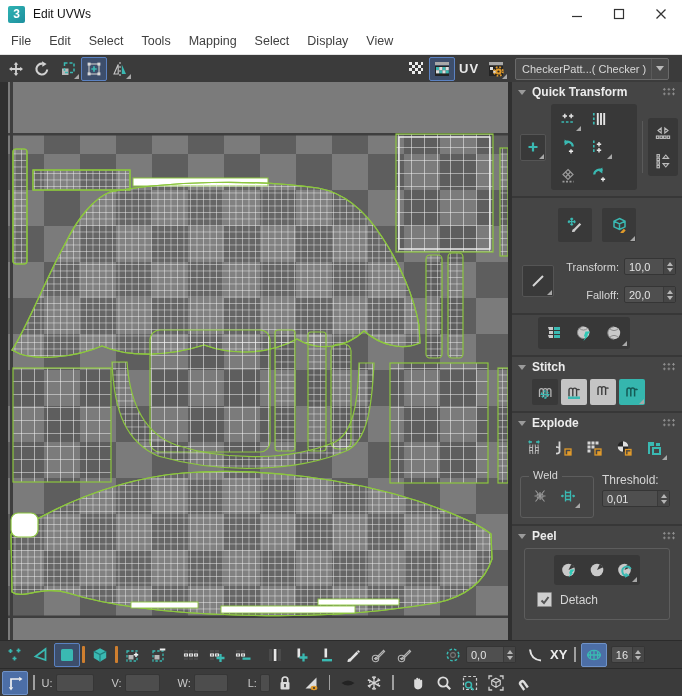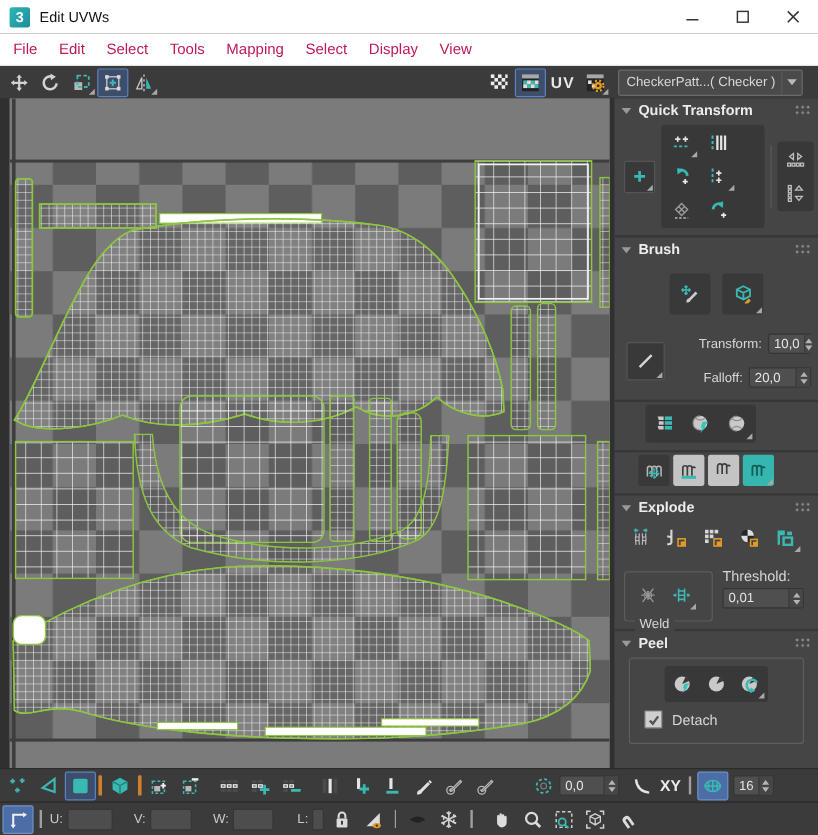--- a/index.html
+++ b/index.html
@@ -5,21 +5,21 @@
   html,body{margin:0;padding:0;background:#222;}
   #app{position:relative;width:682px;height:696px;background:#303030;font-family:"Liberation Sans",sans-serif;overflow:hidden;user-select:none;}
   
   .titlebar{position:absolute;left:0;top:0;width:682px;height:28px;background:#ffffff;display:flex;align-items:center;}
   .applogo{width:17px;height:17px;margin-left:8px;background:linear-gradient(135deg,#2fb3b3,#1d8f9e);color:#fff;font-weight:bold;font-size:12px;display:flex;align-items:center;justify-content:center;border-radius:2px;}
   .wtitle{margin-left:8px;font-size:12px;color:#111;}
   .winbtns{margin-left:auto;display:flex;height:100%;}
   .winbtn{width:42px;height:100%;display:flex;align-items:center;justify-content:center;}
   
   .menubar{position:absolute;left:0;top:28px;width:682px;height:27px;background:#ffffff;display:flex;align-items:center;padding-left:2px;box-sizing:border-box;border-bottom:1px solid #e3e3e3;}
-  .menu-item{padding:4px 9px;font-size:12.5px;color:#be185d;}
+  .menu-item{padding:4px 9px;font-size:12.5px;color:#404040;}
   
   .toolbar-top{position:absolute;left:0;top:55px;width:682px;height:27px;background:#3b3b3b;display:flex;align-items:center;padding-left:3px;box-sizing:border-box;}
   .tb{position:relative;width:26px;height:24px;display:flex;align-items:center;justify-content:center;border:1px solid transparent;border-radius:2px;box-sizing:border-box;flex:none;}
   .tb.active{background:#3d4e6b;border-color:#5b82c2;}
   .tb.bluefill{background:#4c6ea6;border-color:#6f92c8;}
   .fly::after{content:'';position:absolute;right:1px;bottom:1px;width:0;height:0;border-left:5px solid transparent;border-bottom:5px solid #a8a8a8;}
   .uvlabel{color:#e8e8e8;font-size:13px;font-weight:bold;letter-spacing:1px;margin:0 4px;}
   .tex-dd{margin-left:6px;height:20px;width:152px;background:#4a4a4a;border:1px solid #6a6a6a;border-radius:2px;display:flex;align-items:center;font-size:11px;color:#d8d8d8;}
   .tex-dd .txt{padding:0 6px;flex:1;white-space:nowrap;overflow:hidden;}
   .tex-dd .dda{width:16px;height:100%;display:flex;align-items:center;justify-content:center;border-left:1px solid #5a5a5a;}
@@ -29,21 +29,21 @@
   
   .panel{position:absolute;left:512px;top:82px;width:170px;height:558px;background:#454545;overflow:hidden;box-sizing:border-box;}
   .sec{border-top:2px solid #373737;padding-bottom:6px;}
   .sec:first-child{border-top:none;}
   .sec-h{height:20px;display:flex;align-items:center;gap:6px;padding:0 6px;font-weight:bold;font-size:12px;color:#ececec;justify-content:flex-end;}
   .tri{width:0;height:0;border:4px solid transparent;border-top:5px solid #9a9a9a;margin-top:4px;flex:none;}
   .grip{margin-left:auto;width:14px;height:10px;background-image:radial-gradient(circle,#909090 1px,transparent 1.3px);background-size:4.6px 4.6px;flex:none;}
   .cluster{background:#383838;border-radius:3px;display:flex;padding:2px;gap:2px;align-items:center;}
   .ib{position:relative;width:26px;height:26px;display:flex;align-items:center;justify-content:center;border-radius:2px;flex:none;}
   .groupbox{position:relative;border:1px solid #5d5d5d;border-radius:3px;}
-  .groupbox>.gb-label{position:absolute;top:-8px;left:8px;background:#454545;padding:0 4px;font-size:11px;color:#d8d8d8;margin-top:45px;}
+  .groupbox>.gb-label{position:absolute;top:-8px;left:8px;background:#454545;padding:0 4px;font-size:11px;color:#d8d8d8;}
   .lbl{font-size:11px;color:#d6d6d6;}
   .spin{display:inline-flex;align-items:stretch;height:17px;background:#4f4f4f;border:1px solid #353535;border-radius:2px;box-sizing:border-box;}
   .spin .val{padding:1px 4px;font-size:11px;color:#e4e4e4;display:flex;align-items:center;flex:1;}
   .spin .arr{width:11px;display:flex;flex-direction:column;justify-content:center;align-items:center;gap:2px;background:#464646;border-left:1px solid #3a3a3a;}
   .arr .up{width:0;height:0;border:3.5px solid transparent;border-bottom:4px solid #b5b5b5;border-top:0;}
   .arr .dn{width:0;height:0;border:3.5px solid transparent;border-top:4px solid #b5b5b5;border-bottom:0;}
   .chk{width:13px;height:13px;background:#cfcfcf;border:1px solid #8a8a8a;border-radius:1px;display:flex;align-items:center;justify-content:center;}
   
   .row1{position:absolute;left:0;top:640px;width:682px;height:28px;background:#3b3b3b;border-top:1px solid #2b2b2b;display:flex;align-items:center;box-sizing:border-box;}
   .row2{position:absolute;left:0;top:668px;width:682px;height:28px;background:#3b3b3b;border-top:1px solid #2b2b2b;display:flex;align-items:center;box-sizing:border-box;}
@@ -366,25 +366,20 @@
                   </g>
                   <path d="M10.8 2 L13.6 5.4 H8 Z M10.8 14 L13.6 10.6 H8 Z" fill="none" stroke="#bdbdbd" stroke-width="1.1"></path>
                 </svg>
               </span>
             </div>
         </div>
       </div>
     </div>
 
     <div class="sec">
-      <div class="sec-h">
-        <i class="tri"></i>
-        <span>Brush</span>
-        <i class="grip"></i>
-      </div>
       <div style="display:flex;gap:10px;justify-content:center;padding:10px 0 12px 0;">
         <div class="ib" style="width:34px;height:34px;background:#393939;">
             <span style="display:flex">
               <svg width="16" height="16" viewBox="0 0 16 16">
                 <path d="M5 15 q-0.2-2.6 2.2-3.4 L12.6 6 l1.6 1.6 -5.6 5.6 q-0.6 2.2-3.6 1.8 Z" fill="#cdcdcd"></path>
                 <path d="M4.7 4.7 V1 M4.7 1 l-1.3 1.5 M4.7 1 l1.3 1.5 M4.7 4.7 H1 M1 4.7 l1.5 -1.3 M1 4.7 l1.5 1.3 M4.7 4.7 H8.4 M8.4 4.7 l-1.5 -1.3 M8.4 4.7 l-1.5 1.3 M4.7 4.7 V8.4 M4.7 8.4 l-1.3 -1.5 M4.7 8.4 l1.3 -1.5" stroke="#3ab9b2" stroke-width="1.2"></path>
               </svg>
             </span>
           </div>
         <div class="ib fly" style="width:34px;height:34px;background:#393939;">
@@ -400,21 +395,21 @@
         <div class="ib fly" style="width:30px;height:30px;background:#393939;border:1px solid #555;">
             <span style="display:flex">
               <svg width="16" height="16" viewBox="0 0 16 16">
                 <path d="M3 13 L13 3" stroke="#d6d6d6" stroke-width="2"></path>
               </svg>
             </span>
           </div>
         <div style="display:flex;flex-direction:column;gap:11px;flex:1;">
           <div style="display:flex;align-items:center;justify-content:flex-end;gap:5px;">
             <span class="lbl">Transform:</span>
-            <span class="spin" style="width:36px">
+            <span class="spin" style="width:52px">
               <span class="val">10,0</span>
               <span class="arr">
                   <i class="up"></i>
                   <i class="dn"></i>
                 </span>
             </span>
           </div>
           <div style="display:flex;align-items:center;justify-content:flex-end;gap:5px;">
             <span class="lbl">Falloff:</span>
             <span class="spin" style="width:52px">
@@ -463,20 +458,25 @@
                   <circle cx="8" cy="8" r="6.2" fill="#c9c9c9"></circle>
                   <path d="M8 1.8 A6.2 6.2 0 0 0 8 14.2 M3.6 3.6 Q8 7.6 12.4 3.6 M3.6 12.4 Q8 8.4 12.4 12.4" fill="none" stroke="#8a8a8a" stroke-width="1"></path>
                 </svg>
               </span>
             </div>
         </div>
       </div>
     </div>
 
     <div class="sec">
+      <div class="sec-h">
+        <i class="tri"></i>
+        <span>Stitch</span>
+        <i class="grip"></i>
+      </div>
       <div style="display:flex;padding:2px 0 0 20px;gap:3px;">
         <div class="ib" style="background:#393939">
             <span style="display:flex">
               <svg width="16" height="16" viewBox="0 0 16 16">
                 <path d="M2.5 13 V6.5 A1.9 1.9 0 0 1 6.3 6.5 V13 M6.3 13 V6.5 A1.9 1.9 0 0 1 10.1 6.5 V13 M10.1 13 V6.5 A1.9 1.9 0 0 1 13.9 6.5 V13" fill="none" stroke="#b5b5b5" stroke-width="1.3"></path>
                 <circle cx="8" cy="10.5" r="3.4" fill="none" stroke="#3ab9b2" stroke-width="1.4" stroke-dasharray="2 1.5"></circle>
                 <path d="M8 6 V15 M3.5 10.5 H12.5" stroke="#3ab9b2" stroke-width="1"></path>
               </svg>
             </span>
           </div>

